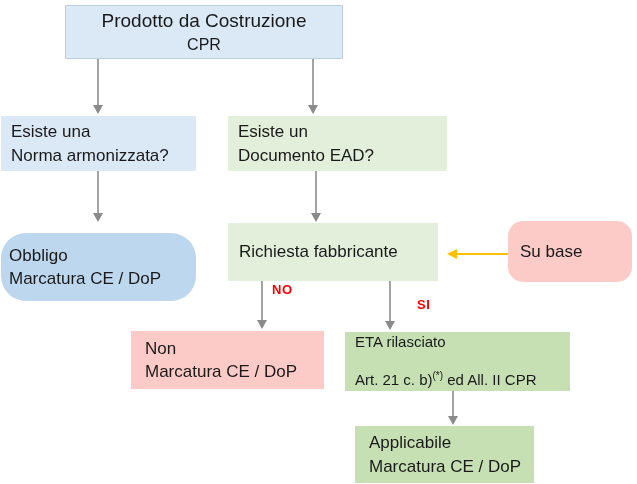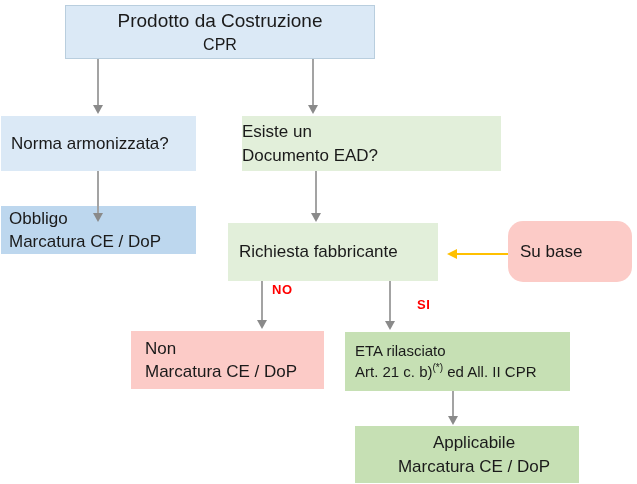--- a/index.html
+++ b/index.html
@@ -66,58 +66,59 @@
     font-weight:bold;
     letter-spacing:0.5px;
   }
   .sup { font-size:10px; vertical-align:super; line-height:0; }
 </style>
 </head>
 <body>
 
 <div id="canvas">
 
-  <div class="box title-box" style="left:65px; top:5px; width:310px; height:54px;">
+  <div class="box title-box" style="left:65px; top:5px; width:278px; height:54px;">
     <div class="ln t1">Prodotto da Costruzione</div>
     <div class="ln t2">CPR</div>
   </div>
 
   <div class="box" style="left:1px; top:116px; width:195px; height:55px; padding-left:10px; background:var(--light_blue);">
+    <div class="ln">Esiste una</div>
     <div class="ln">Norma armonizzata?</div>
   </div>
 
-  <div class="box" style="left:242px; top:116px; width:259px; height:55px; background:var(--light_green);">
+  <div class="box" style="left:228px; top:116px; width:219px; height:55px; padding-left:10px; background:var(--light_green);">
     <div class="ln">Esiste un</div>
     <div class="ln">Documento EAD?</div>
   </div>
 
-  <div class="box" style="left:1px; top:206px; width:195px; height:48px; padding-left:8px; background:var(--mid_blue);">
+  <div class="box" style="left:1px; top:233px; width:195px; height:68px; padding-left:8px; background:var(--mid_blue);border-radius:25px;">
     <div class="ln">Obbligo</div>
     <div class="ln">Marcatura CE / DoP</div>
   </div>
 
   <div class="box" style="left:228px; top:223px; width:210px; height:58px; padding-left:11px; background:var(--light_green);">
     <div class="ln">Richiesta fabbricante</div>
   </div>
 
   <div class="box" style="left:508px; top:221px; width:124px; height:61px; padding-left:12px; background:var(--pink);border-radius:15px;">
     <div class="ln">Su base</div>
   </div>
 
   <div class="box" style="left:131px; top:331px; width:193px; height:58px; padding-left:14px; background:var(--pink);">
     <div class="ln">Non</div>
     <div class="ln">Marcatura CE / DoP</div>
   </div>
 
-  <div class="box" style="left:345px; top:332px; width:225px; height:59px; padding-left:10px; background:var(--mid_green); font-size:15px;">
+  <div class="box" style="left:345px; top:332px; width:225px; height:59px; padding-left:10px; background:var(--mid_green); font-size:15px;justify-content:space-between;">
     <div class="ln">ETA rilasciato</div>
     <div class="ln"><span>Art. 21 c. b)</span><span class="sup">(*)</span><span> ed All. II CPR</span></div>
   </div>
 
-  <div class="box" style="left:355px; top:426px; width:224px; height:57px; padding-left:14px; background:var(--mid_green);text-align:center;">
+  <div class="box" style="left:355px; top:426px; width:179px; height:57px; padding-left:14px; background:var(--mid_green);">
     <div class="ln">Applicabile</div>
     <div class="ln">Marcatura CE / DoP</div>
   </div>
 
   <div class="arrow-v" style="left:97px; top:59px; height:46px;"></div>
   <div class="arrow-v" style="left:312px; top:59px; height:46px;"></div>
   <div class="arrow-v" style="left:97px; top:171px; height:42px;"></div>
   <div class="arrow-v" style="left:315px; top:171px; height:42px;"></div>
   <div class="arrow-v" style="left:261px; top:281px; height:39px;"></div>
   <div class="arrow-v" style="left:389px; top:281px; height:40px;"></div>

